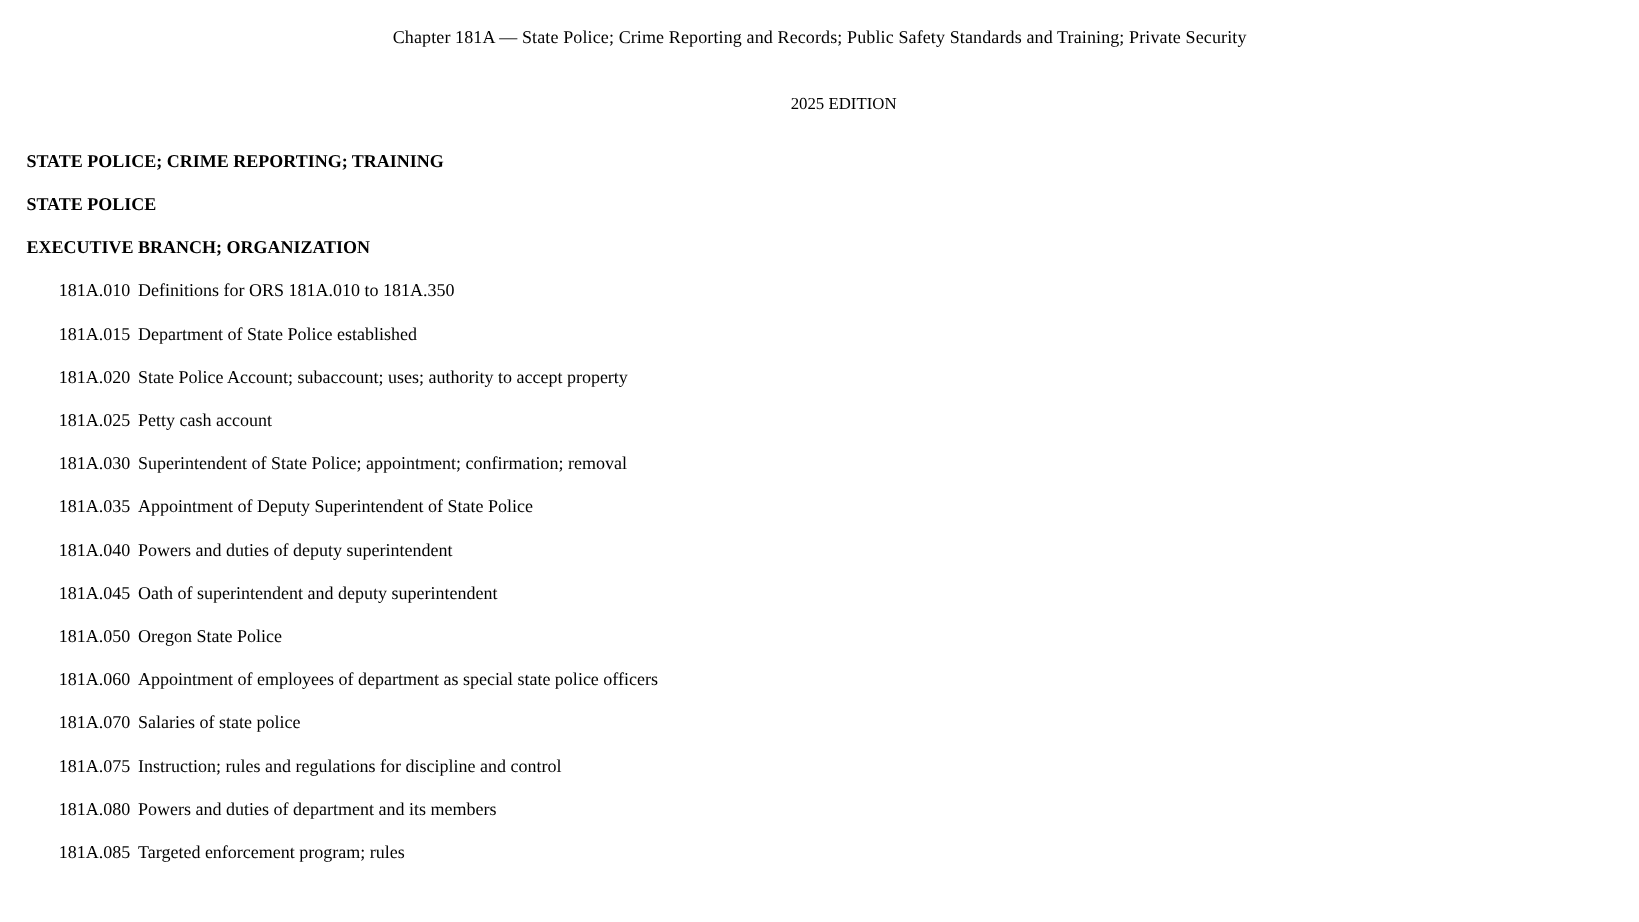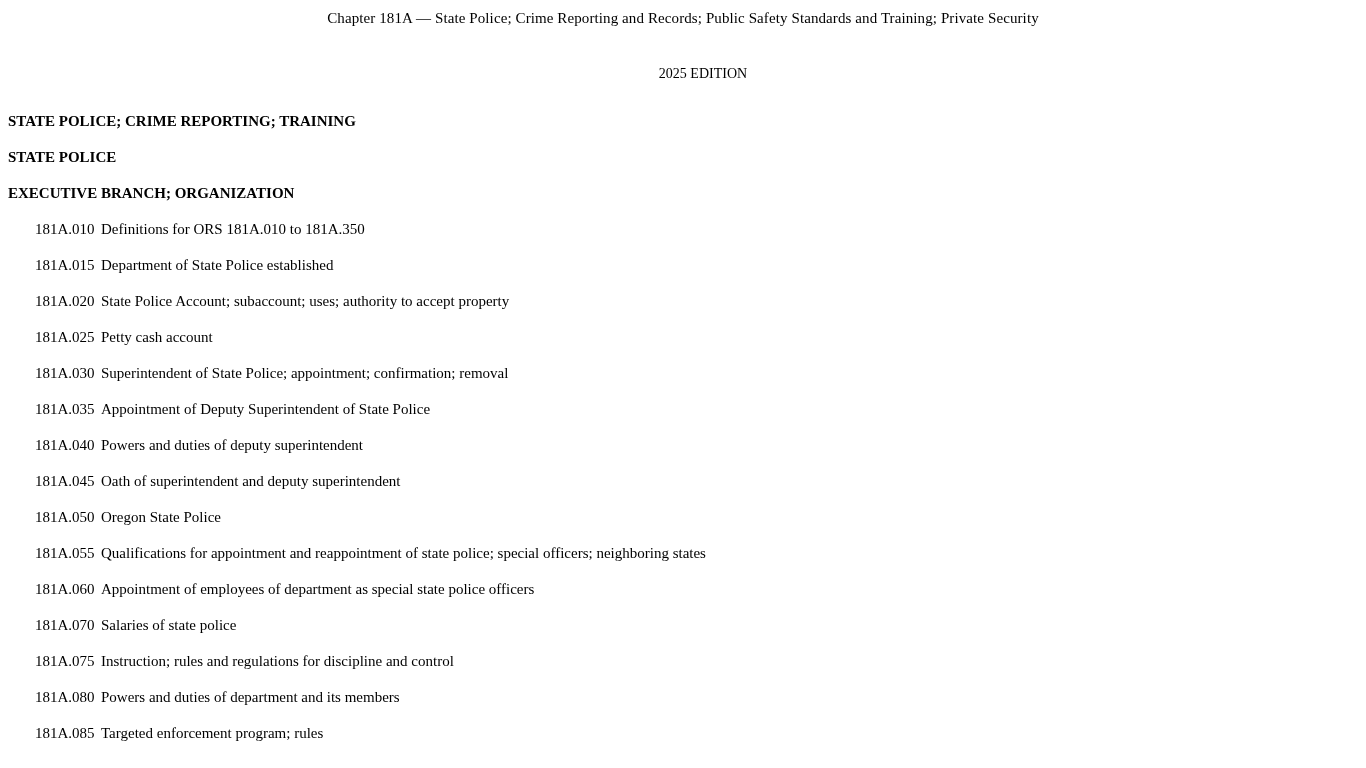--- a/index.html
+++ b/index.html
@@ -12,21 +12,21 @@
     height: 768px;
     font-family: "Liberation Serif", "DejaVu Serif", serif;
     color: #000000;
     overflow: hidden;
   }
   .page {
     position: relative;
     width: 1366px;
     height: 768px;
     box-sizing: border-box;
-    padding: 0;
+    padding: 14px;
   }
   .chapter-title {
     text-align: center;
     font-size: 15px;
     line-height: 1.2;
     padding-top: 9px;
     letter-spacing: 0.1px;
   }
   .edition {
     text-align: center;
@@ -109,23 +109,20 @@
     </div>
 
     <div class="toc-row">
       <span class="toc-num">181A.045</span><span class="toc-title">Oath of superintendent and deputy superintendent</span>
     </div>
 
     <div class="toc-row">
       <span class="toc-num">181A.050</span><span class="toc-title">Oregon State Police</span>
     </div>
 
-    <div class="toc-row">
-      <span class="toc-num">181A.055</span><span class="toc-title">Qualifications for appointment and reappointment of state police; special officers; neighboring states</span>
-    </div>
 
     <div class="toc-row">
       <span class="toc-num">181A.060</span><span class="toc-title">Appointment of employees of department as special state police officers</span>
     </div>
 
 
     <div class="toc-row">
       <span class="toc-num">181A.070</span><span class="toc-title">Salaries of state police</span>
     </div>
 

